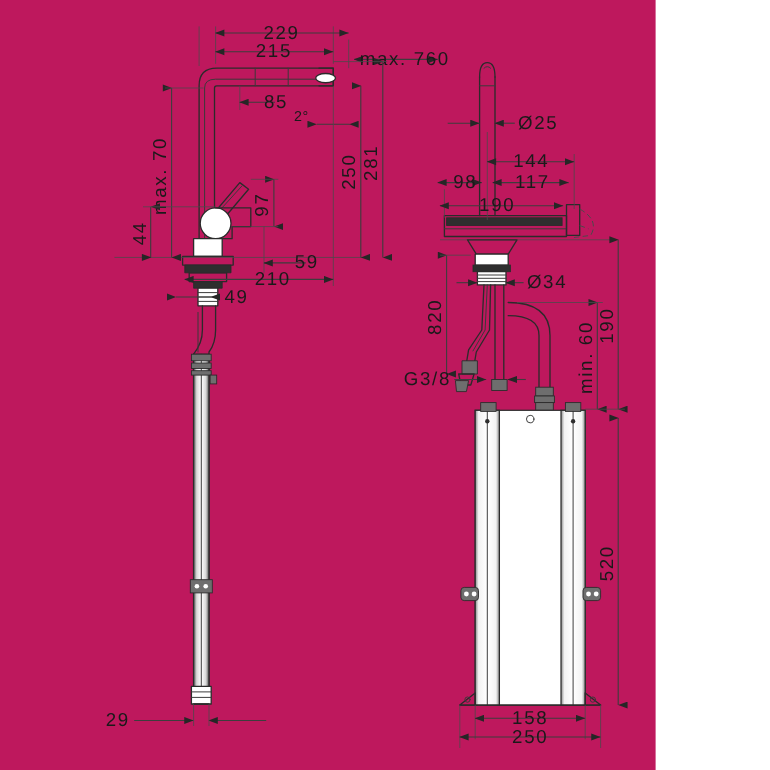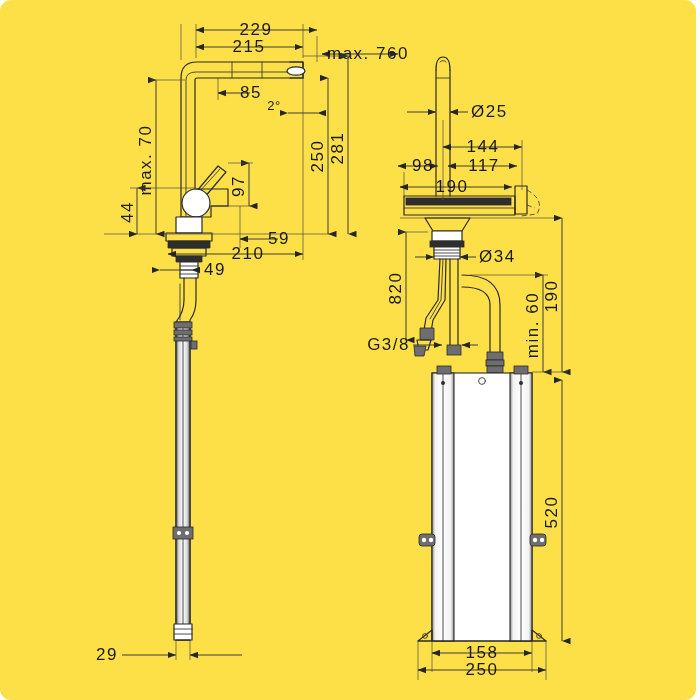--- a/index.html
+++ b/index.html
@@ -8,24 +8,23 @@
     background: #ffffff;
   }
   body {
     width: 700px;
     height: 700px;
     font-family: "Liberation Sans", sans-serif;
     overflow: hidden;
   }
   #sheet {
     position: relative;
-    width: 696px;
+    width: 596px;
     height: 700px;
-    background: #fde047;
-    border-radius: 11px;
+    background: #be185d;
   }
   svg#drawing {
     position: absolute;
     left: 0;
     top: 0;
     width: 700px;
     height: 700px;
     display: block;
   }
   .dimtext {

